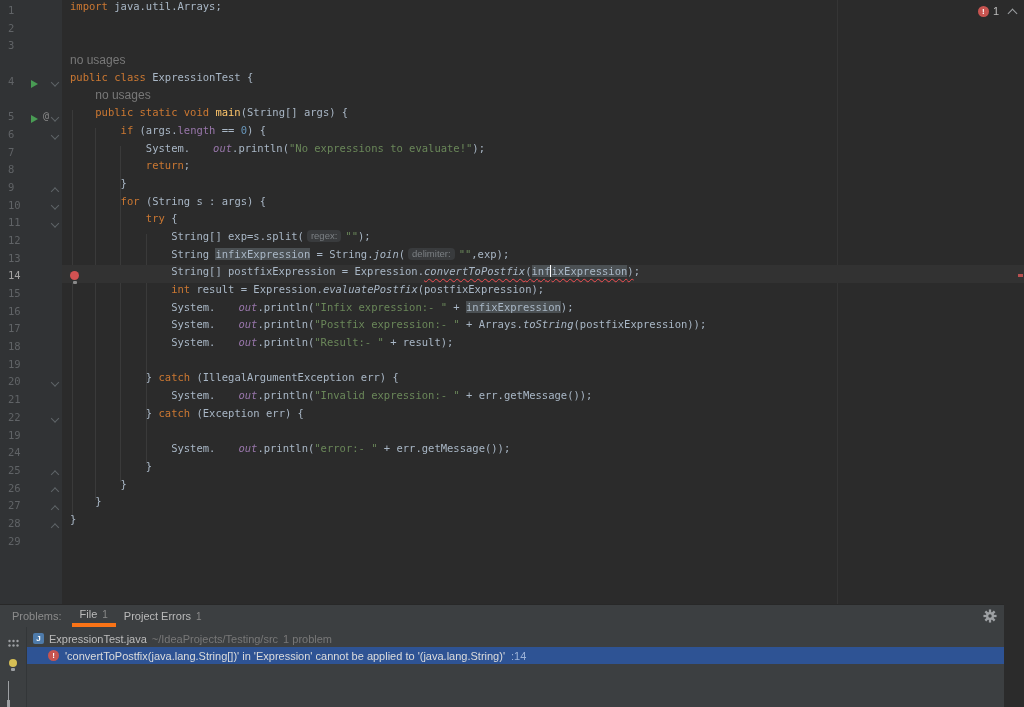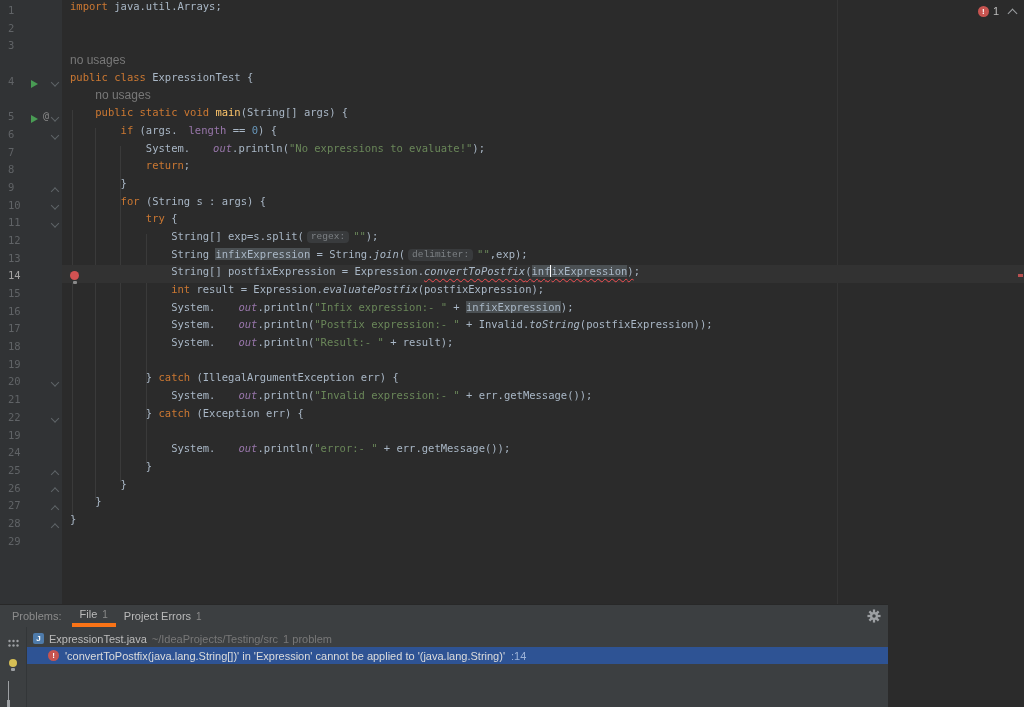--- a/index.html
+++ b/index.html
@@ -19,45 +19,45 @@
   .fold.up{top:50%;transform:translateY(-25%) rotate(-135deg);}
   #code-area{flex:1;position:relative;padding-top:0;box-sizing:border-box;overflow:hidden;}
   .crow{height:17.7px;line-height:17.7px;white-space:pre;font:10.5px "DejaVu Sans Mono",monospace;
         color:#a9b7c6;padding-left:8px;position:relative;}
   .crow.cr{background:#323232;}
   .crow.note{font-size:12px;color:#787878;font-family:"Liberation Sans","DejaVu Sans",sans-serif;}
   .tk-kw{color:#cc7832;}
   .tk-pl{color:#a9b7c6;}
   .tk-str{color:#6a8759;}
   .tk-num{color:#6897bb;}
-  .tk-fld{color:#9876aa;margin-left:11px;}
+  .tk-fld{color:#9876aa;}
   .tk-sf{color:#9876aa;font-style:italic;margin-left:23px;}
   .tk-dm{color:#ffc66b;}
   .tk-it,.tk-iterr{font-style:italic;}
   .tk-hl,.tk-hlerr{background:#4b5053;}
   .tk-iterr,.tk-plerr,.tk-hlerr{text-decoration:underline;text-decoration-style:wavy;
         text-decoration-color:#f25053;text-decoration-thickness:1px;text-underline-offset:2.5px;}
   .caret{display:inline-block;width:1px;height:12px;background:#ffffff;vertical-align:-2px;}
   .inlay{display:inline-block;background:#393b3d;color:#7c8084;border-radius:4px;font-size:9.5px;
         line-height:12px;padding:0 4px;margin:0 4px 0 3px;vertical-align:1px;
-        font-family:Liberation Mono, monospace;}
+        font-family:Liberation Sans, sans-serif;}
   .guide{position:absolute;width:1px;background:#3a3a3a;}
   #margin-guide{position:absolute;left:775px;top:0;width:1px;height:604px;background:#353535;}
   #error-bulb{position:absolute;left:8px;top:271px;width:10px;height:13px;}
   #error-bulb .b{position:absolute;left:0;top:0;width:9px;height:9px;border-radius:50%;background:#d25252;}
   #error-bulb .s{position:absolute;left:2.5px;top:9.5px;width:4px;height:3px;background:#8a8a8a;border-radius:1px;}
   #insp{position:absolute;top:4px;right:8px;display:flex;align-items:center;gap:4px;height:14px;}
   .errdot{width:11px;height:11px;border-radius:50%;background:#c75450;color:#fff;
           font:bold 8px "Liberation Sans",sans-serif;text-align:center;line-height:11px;flex:none;}
   #insp .cnt{font:11px "Liberation Sans",sans-serif;color:#bdbdbd;}
   #insp .chev{width:6px;height:6px;border-right:1.5px solid #9da0a3;border-bottom:1.5px solid #9da0a3;
           transform:rotate(-135deg);margin-left:6px;margin-top:4px;}
   #stripe-mark{position:absolute;right:1px;top:274px;width:5px;height:3px;background:#b85050;}
   
-  #problems{position:absolute;left:0;top:604px;width:888px;height:103px;background:#3c3f41;
+  #problems{position:absolute;left:0;top:604px;width:1004px;height:103px;background:#3c3f41;
             border-top:1px solid #282828;box-sizing:border-box;}
   #ptabs{height:22px;background:#3c3f41;display:flex;align-items:center;font-size:11px;}
   #ptabs .plabel{margin:0 10px 0 12px;color:#8c8c8c;}
   .ptab{height:22px;display:flex;align-items:center;gap:5px;padding:0 8px;box-sizing:border-box;
         color:#bbbbbb;position:relative;}
   .ptab .badge{color:#8a8a8a;font-size:10px;}
   .ptab.sel{border-bottom:4px solid #f97316;}
   #ptabs .spacer{flex:1;}
   #gear{margin-right:7px;display:flex;}
   #pbody{display:flex;height:80px;}
@@ -207,21 +207,21 @@
           <div class="crow"><span class="tk-pl">            System.</span><span class="tk-sf">out</span><span class="tk-pl">.println(</span><span class="tk-str">"No expressions to evaluate!"</span><span class="tk-pl">);</span></div>
           <div class="crow"><span class="tk-pl">            </span><span class="tk-kw">return</span><span class="tk-pl">;</span></div>
           <div class="crow"><span class="tk-pl">        }</span></div>
           <div class="crow"><span class="tk-pl">        </span><span class="tk-kw">for </span><span class="tk-pl">(String s : args) {</span></div>
           <div class="crow"><span class="tk-pl">            </span><span class="tk-kw">try </span><span class="tk-pl">{</span></div>
           <div class="crow"><span class="tk-pl">                String[] exp=s.split(</span><span class="inlay">regex:</span><span class="tk-str">""</span><span class="tk-pl">);</span></div>
           <div class="crow"><span class="tk-pl">                String </span><span class="tk-hl">infixExpression</span><span class="tk-pl"> = String.</span><span class="tk-it">join</span><span class="tk-pl">(</span><span class="inlay">delimiter:</span><span class="tk-str">""</span><span class="tk-pl">,exp);</span></div>
           <div class="crow cr"><span class="tk-pl">                String[] postfixExpression = Expression.</span><span class="tk-iterr">convertToPostfix</span><span class="tk-plerr">(</span><span class="tk-hlerr">inf</span><span class="caret"></span><span class="tk-hlerr">ixExpression</span><span class="tk-plerr">)</span><span class="tk-pl">;</span></div>
           <div class="crow"><span class="tk-pl">                </span><span class="tk-kw">int</span><span class="tk-pl"> result = Expression.</span><span class="tk-it">evaluatePostfix</span><span class="tk-pl">(postfixExpression);</span></div>
           <div class="crow"><span class="tk-pl">                System.</span><span class="tk-sf">out</span><span class="tk-pl">.println(</span><span class="tk-str">"Infix expression:- "</span><span class="tk-pl"> + </span><span class="tk-hl">infixExpression</span><span class="tk-pl">);</span></div>
-          <div class="crow"><span class="tk-pl">                System.</span><span class="tk-sf">out</span><span class="tk-pl">.println(</span><span class="tk-str">"Postfix expression:- "</span><span class="tk-pl"> + Invalid.</span><span class="tk-it">toString</span><span class="tk-pl">(postfixExpression));</span></div>
+          <div class="crow"><span class="tk-pl">                System.</span><span class="tk-sf">out</span><span class="tk-pl">.println(</span><span class="tk-str">"Postfix expression:- "</span><span class="tk-pl"> + Arrays.</span><span class="tk-it">toString</span><span class="tk-pl">(postfixExpression));</span></div>
           <div class="crow"><span class="tk-pl">                System.</span><span class="tk-sf">out</span><span class="tk-pl">.println(</span><span class="tk-str">"Result:- "</span><span class="tk-pl"> + result);</span></div>
           <div class="crow"></div>
           <div class="crow"><span class="tk-pl">            } </span><span class="tk-kw">catch </span><span class="tk-pl">(IllegalArgumentException err) {</span></div>
           <div class="crow"><span class="tk-pl">                System.</span><span class="tk-sf">out</span><span class="tk-pl">.println(</span><span class="tk-str">"Invalid expression:- "</span><span class="tk-pl"> + err.getMessage());</span></div>
           <div class="crow"><span class="tk-pl">            } </span><span class="tk-kw">catch </span><span class="tk-pl">(Exception err) {</span></div>
           <div class="crow"></div>
           <div class="crow"><span class="tk-pl">                System.</span><span class="tk-sf">out</span><span class="tk-pl">.println(</span><span class="tk-str">"error:- "</span><span class="tk-pl"> + err.getMessage());</span></div>
           <div class="crow"><span class="tk-pl">            }</span></div>
           <div class="crow"><span class="tk-pl">        }</span></div>
           <div class="crow"><span class="tk-pl">    }</span></div>

